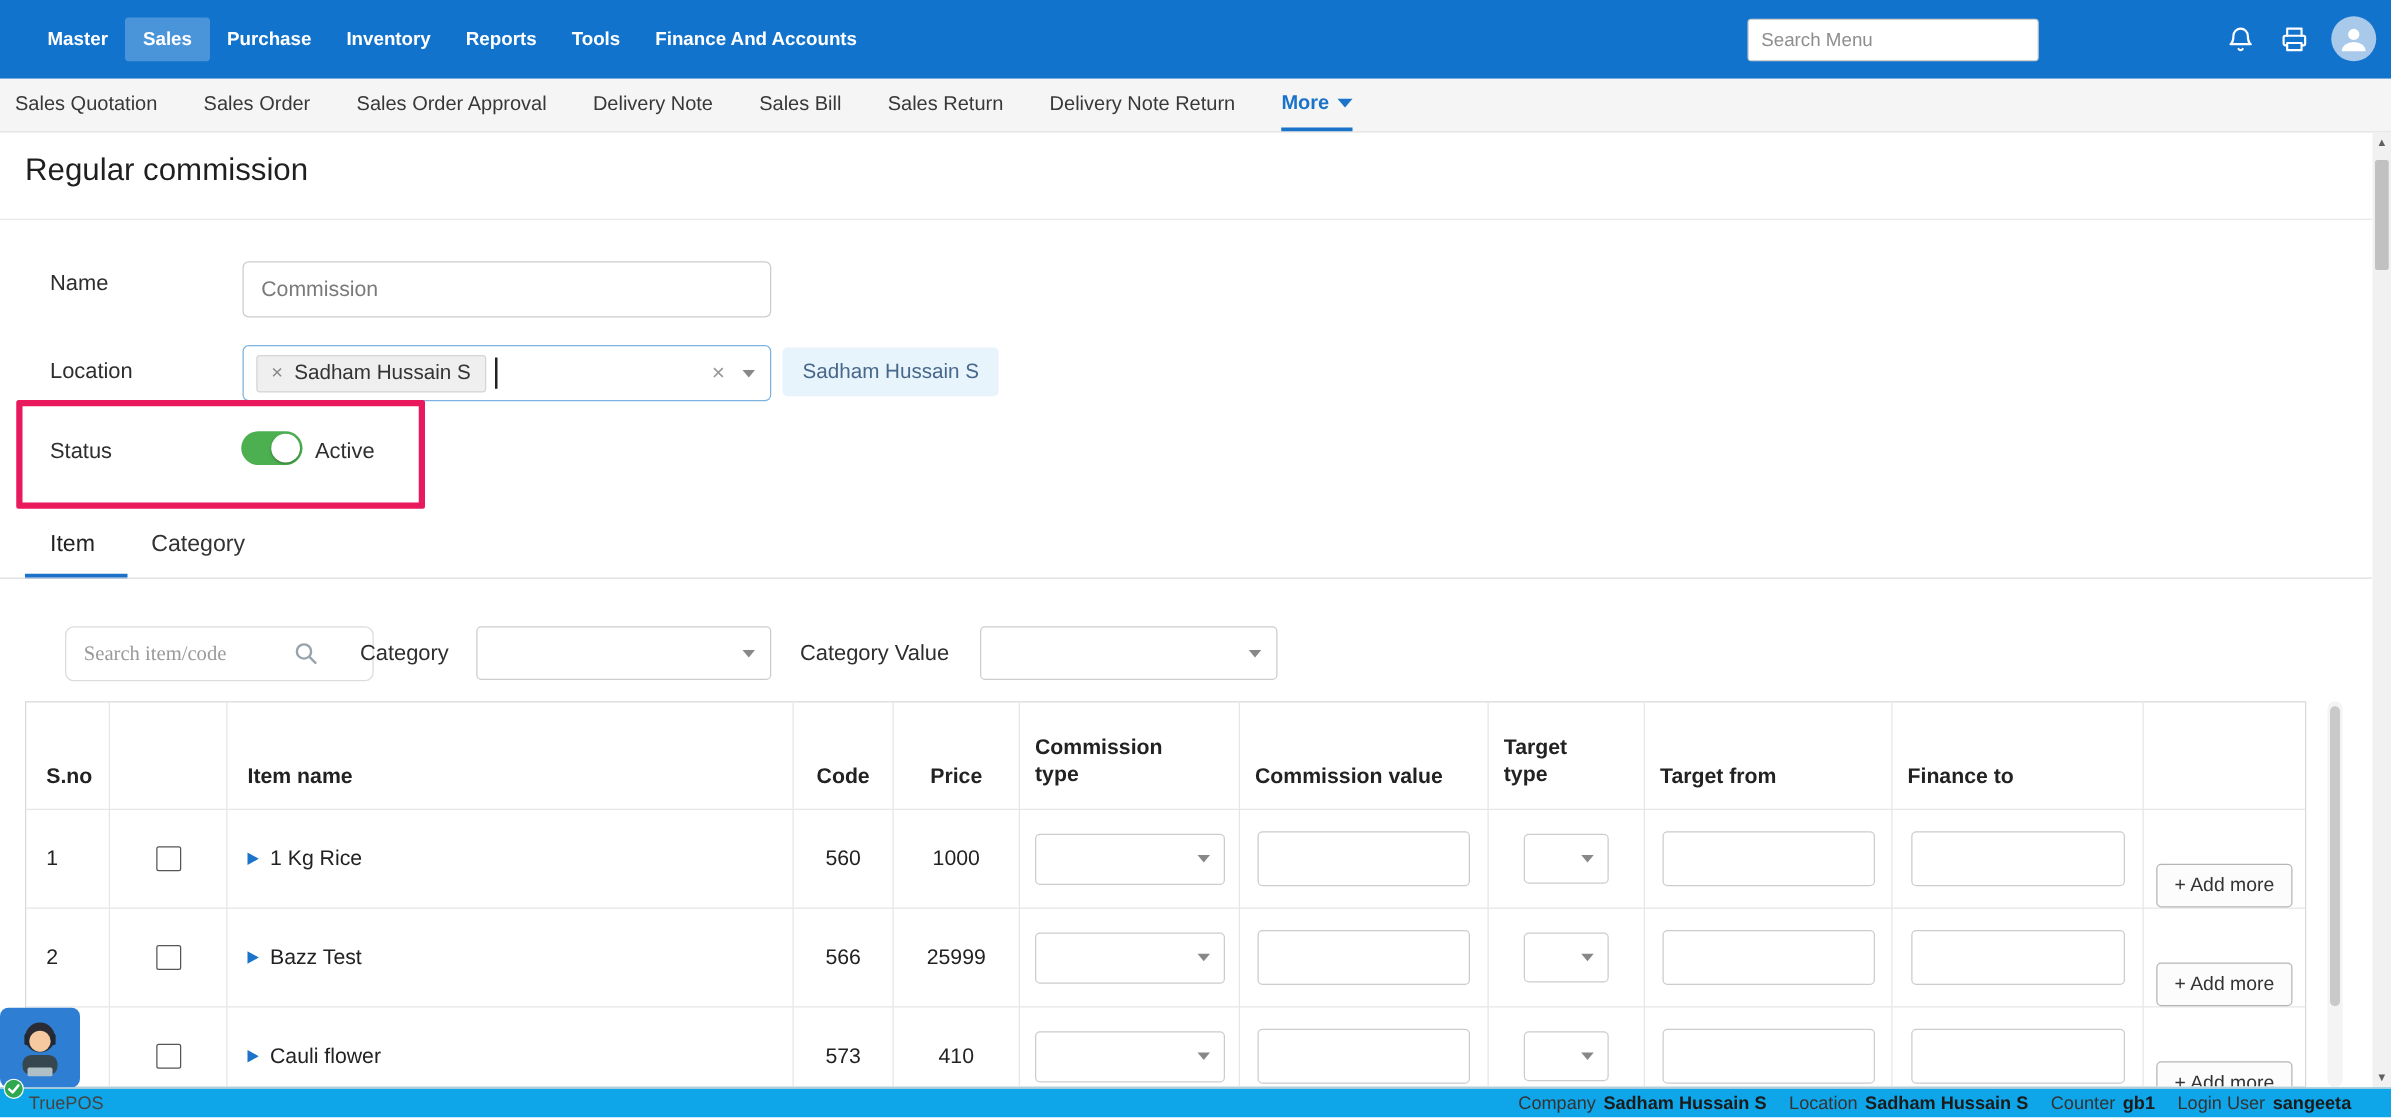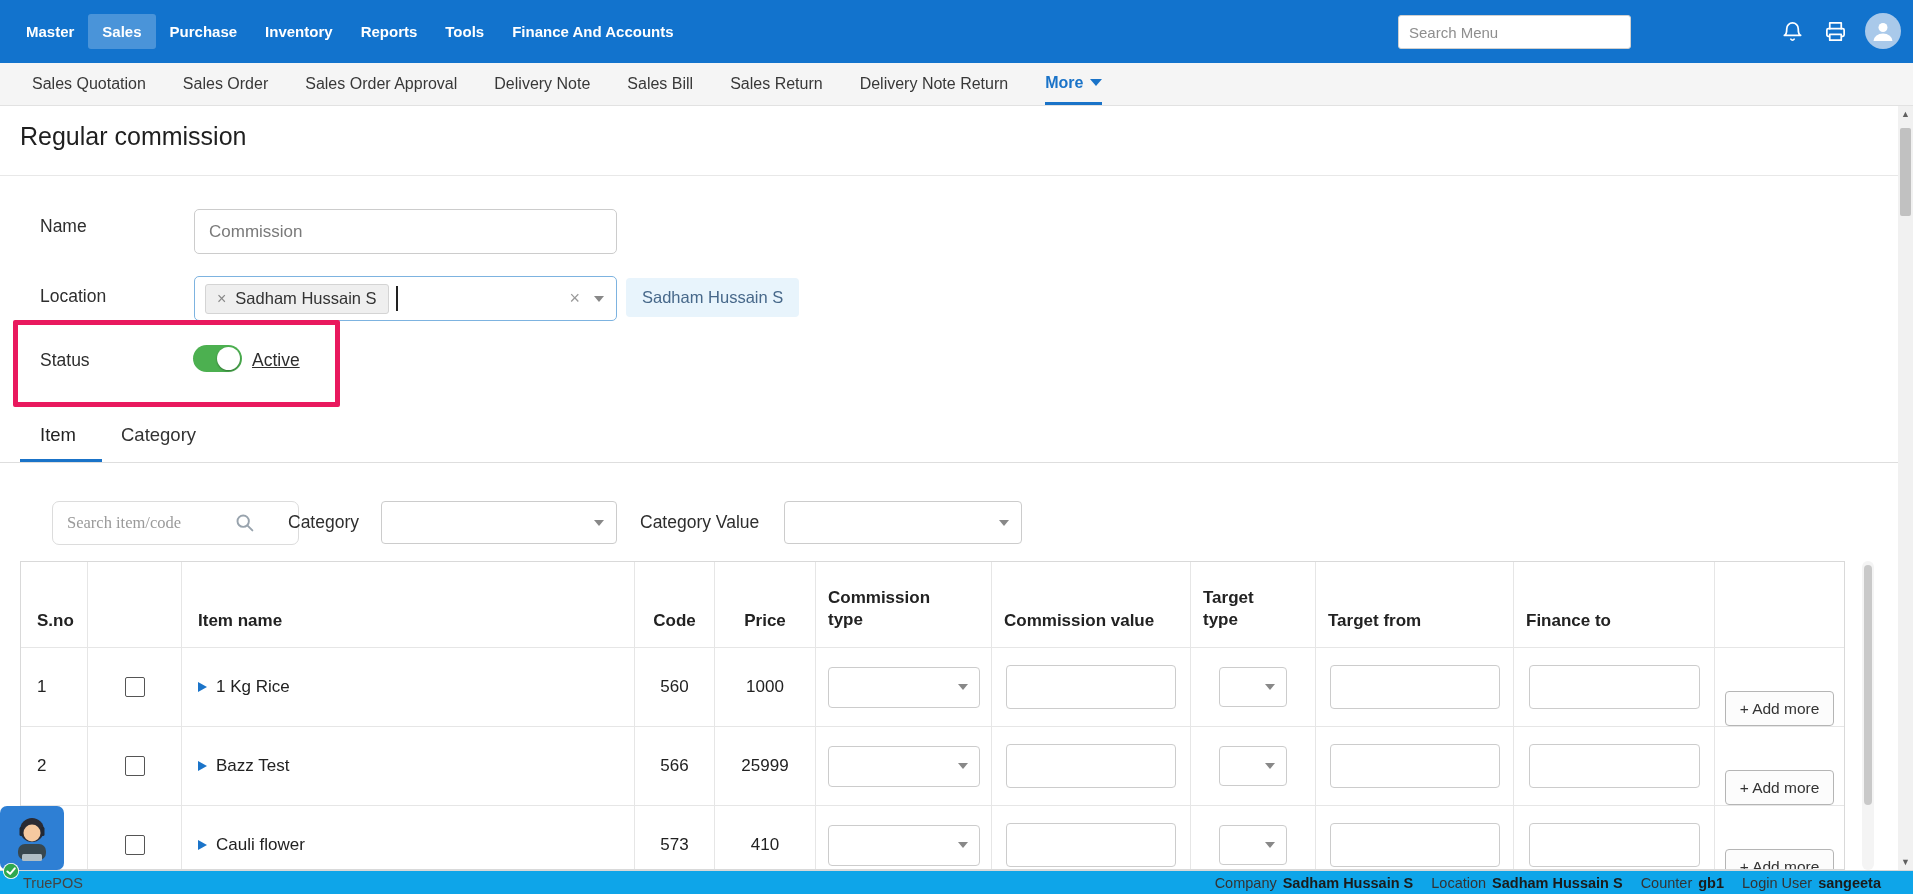--- a/index.html
+++ b/index.html
@@ -5,21 +5,21 @@
   * { box-sizing: border-box; margin: 0; padding: 0; }
   html,body { width:1913px; height:894px; overflow:hidden; }
   body {
     font-family: "Liberation Sans", "DejaVu Sans", sans-serif;
     background:#fff; position:relative; color:#222;
   }
 
   
   .topnav {
     position:absolute; left:0; top:0; width:1913px; height:63px;
-    background:#1273cd; display:flex; align-items:center; padding-left:12px;
+    background:#1273cd; display:flex; align-items:center; padding-left:24px;
   }
   .nav-item {
     color:#fff; font-size:15px; font-weight:bold; padding:9px 14px;
     border-radius:3px; cursor:pointer; white-space:nowrap;
   }
   .nav-item.active { background:rgba(255,255,255,0.24); }
   .topnav-search {
     position:absolute; left:1398px; top:15px; width:233px; height:34px;
     border:1px solid #cfcfcf; border-radius:3px; padding:0 10px;
     font-size:15px; color:#444; font-family:inherit;
@@ -28,21 +28,21 @@
   .top-icon { position:absolute; top:20px; cursor:pointer; }
   .icon-bell { left:1781px; }
   .icon-printer { left:1824px; }
   .avatar { position:absolute; left:1865px; top:13px; width:36px; height:36px;
     border-radius:50%; background:#a9c9ea; display:flex; align-items:center; justify-content:center; cursor:pointer; }
 
   
   .subnav {
     position:absolute; left:0; top:63px; width:1913px; height:43px;
     background:#f5f5f5; border-bottom:1px solid #e2e2e2;
-    display:flex; align-items:stretch; padding-left:32px; gap:37px;
+    display:flex; align-items:stretch; padding-left:12px; gap:37px;
   }
   .sub-item {
     font-size:16px; color:#383838; display:flex; align-items:center;
     cursor:pointer; white-space:nowrap;
   }
   .sub-item.active {
     color:#1a73c8; font-weight:bold; border-bottom:3px solid #1a73c8;
   }
   .caret-blue {
     width:0; height:0; margin-left:7px; display:inline-block;
@@ -86,21 +86,21 @@
     font-size:16.5px; color:#47688a;
   }
   .toggle {
     position:absolute; left:193px; top:345px; width:49px; height:27px;
     border-radius:14px; background:#4cb050; cursor:pointer;
   }
   .toggle .knob {
     position:absolute; right:2px; top:2px; width:23px; height:23px;
     border-radius:50%; background:#fff; box-shadow:0 1px 2px rgba(0,0,0,0.35);
   }
-  .status-text { position:absolute; left:252px; top:350px; font-size:17.5px; color:#2e2e2e;text-decoration:underline; }
+  .status-text { position:absolute; left:252px; top:350px; font-size:17.5px; color:#2e2e2e; }
   .annotation {
     position:absolute; left:13px; top:320px; width:327px; height:87px;
     border:5px solid #e9195e; border-radius:2px; pointer-events:none; z-index:40;
   }
 
   
   .tab { position:absolute; top:424px; font-size:18.5px; color:#222; cursor:pointer; }
   .tab-item { left:40px; } .tab-category { left:121px; color:#333; }
   .tab-underline { position:absolute; left:20px; top:459px; width:82px; height:4px; background:#1a73c8; }
   .divider2 { position:absolute; left:0; top:462px; width:1898px; height:1px; background:#dedede; }

